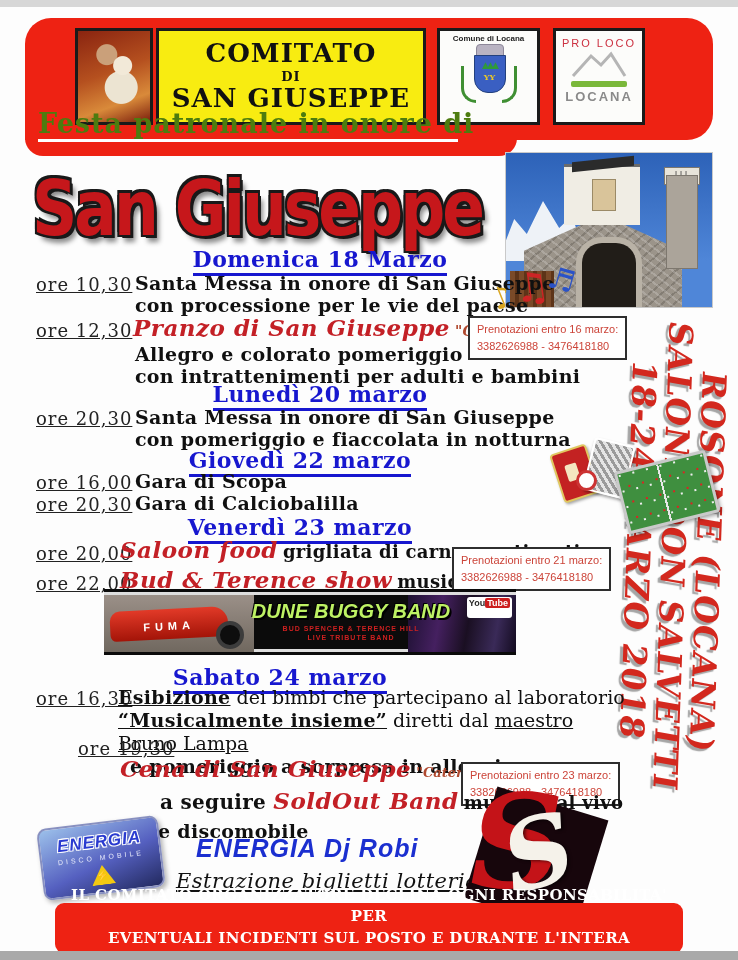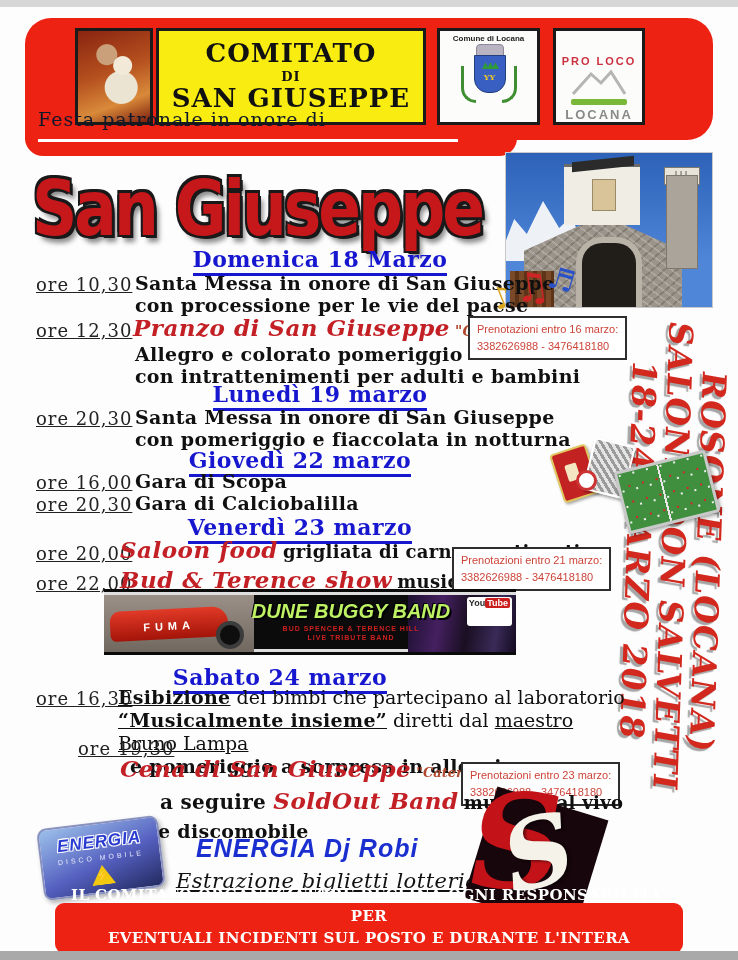--- a/index.html
+++ b/index.html
@@ -28,25 +28,25 @@
   .crest{position:relative;width:40px;height:62px;margin:1px auto 0;}
   .crown{position:absolute;left:7px;top:0;width:26px;height:10px;background:#b9b3c2;border-radius:4px 4px 0 0;border:1px solid #8d8799;}
   .shield{position:absolute;left:5px;top:11px;width:30px;height:36px;background:#3a5fc2;border-radius:0 0 14px 14px;
           border:1px solid #23407e;color:#2f9a3a;font-size:9px;line-height:1;text-align:center;}
   .shield .trees{display:block;margin-top:5px;letter-spacing:-2px;}
   .shield .vee{display:block;color:#e8c62a;font-size:8px;margin-top:3px;font-weight:bold;}
   .laurel-l,.laurel-r{position:absolute;top:22px;width:12px;height:34px;border:3px solid #3f8f32;border-top:none;}
   .laurel-l{left:-8px;border-right:none;border-radius:0 0 0 18px;}
   .laurel-r{right:-8px;border-left:none;border-radius:0 0 18px 0;}
   .proloco{left:553px;top:28px;width:92px;height:97px;}
-  .pl-arc{color:#cc3040;font-weight:bold;font-size:11px;letter-spacing:2px;margin-top:24px;font-family:"Liberation Sans",sans-serif;}
+  .pl-arc{color:#cc3040;font-weight:normal;font-size:11px;letter-spacing:2px;margin-top:6px;font-family:"Liberation Sans",sans-serif;}
   .pl-mountain{width:56px;height:26px;margin:2px auto 0;}
   .pl-bar{width:56px;height:6px;background:#7ab83a;margin:0 auto;border-radius:2px;}
   .pl-name{color:#8a8a8a;font-weight:bold;font-size:13px;letter-spacing:2px;margin-top:2px;font-family:"Liberation Sans",sans-serif;}
-  .festa{left:38px;top:108px;width:600px;color:#0f172a;font-weight:normal;font-size:19px;letter-spacing:1px;}
+  .festa{left:38px;top:108px;width:600px;color:#4d7c0f;font-weight:bold;font-size:27px;letter-spacing:1px;}
   .festa-underline{left:38px;top:139px;width:420px;height:3px;background:#fff;}
 
   
   .big-title{left:18px;top:164px;width:478px;text-align:center;color:#c6171b;font-weight:800;
              font-family:"DejaVu Sans",sans-serif;font-size:63px;letter-spacing:-3px;
              transform:scaleY(1.22);transform-origin:top;
              text-shadow:3px 3px 0 #191919,-2px -2px 0 #191919,2px -2px 0 #191919,-2px 2px 0 #191919,5px 6px 5px rgba(0,0,0,.45);}
 
   
   .church{left:505px;top:152px;width:208px;height:156px;border:1px solid #c9c9c9;box-sizing:border-box;
@@ -114,21 +114,21 @@
        border-radius:10px 16px 6px 6px;transform:rotate(-3deg);color:#fff;font-family:"Liberation Sans",sans-serif;
        font-weight:bold;font-size:11px;letter-spacing:5px;text-align:center;line-height:34px;}
   .wheel{position:absolute;left:112px;top:26px;width:28px;height:28px;background:#0e0e0e;border-radius:50%;border:4px solid #3c3c3c;box-sizing:border-box;}
   .band-title{position:absolute;left:142px;top:8px;width:210px;text-align:center;color:#bef264;font-weight:900;font-style:italic;
               font-size:20px;font-family:"Liberation Sans",sans-serif;letter-spacing:0;
               text-shadow:2px 2px 0 #000,-1px -1px 0 #000;white-space:nowrap;}
   .band-sub{position:absolute;left:152px;top:32px;width:190px;text-align:center;color:#cc2020;font-weight:bold;
             font-family:"Liberation Sans",sans-serif;font-size:7px;letter-spacing:1px;line-height:1.3;}
   .band-photos{position:absolute;right:0;top:3px;width:108px;height:60px;
             background:linear-gradient(100deg,#1c1030 0%,#452060 30%,#1a0f22 55%,#3a2a58 80%,#120a1e 100%);}
-  .yt{position:absolute;right:4px;top:5px;height:29px;background:#fff;border-radius:3px;font-family:"Liberation Sans",sans-serif;
+  .yt{position:absolute;right:4px;top:5px;height:21px;background:#fff;border-radius:3px;font-family:"Liberation Sans",sans-serif;
       font-size:9px;line-height:13px;padding:0 2px;color:#282828;font-weight:bold;}
   .yt b{background:#cc1d1d;color:#fff;border-radius:2px;padding:0 2px;font-weight:bold;}
 
   
   .energia-card{left:40px;top:822px;width:122px;height:72px;border-radius:9px;border:2px solid #8890c0;box-sizing:border-box;
       transform:rotate(-7deg);overflow:hidden;text-align:center;
       background:linear-gradient(160deg,#9cc0ea 0%,#5560c0 55%,#232a60 100%);box-shadow:2px 3px 5px rgba(0,0,0,.3);}
   .energia-title{margin-top:8px;color:#2a3bd0;font-weight:900;font-style:italic;font-size:17px;letter-spacing:1px;
       font-family:"Liberation Sans",sans-serif;text-shadow:1px 1px 0 #fff,-1px -1px 0 #fff,1px -1px 0 #fff,-1px 1px 0 #fff;}
   .energia-sub{color:#e6e9fa;font-size:7px;letter-spacing:3px;font-family:"Liberation Sans",sans-serif;margin-top:2px;}
@@ -223,21 +223,21 @@
   <div class="abs body-b" style="left:135px;top:343px;">
     <div>Allegro e colorato pomeriggio</div>
     <div>con intrattenimenti per adulti e bambini</div>
   </div>
   <div class="abs booking" style="left:468px;top:316px;">
     <div>Prenotazioni entro 16 marzo:</div>
     <div>3382626988 - 3476418180</div>
   </div>
 
   <div class="abs day-title" style="left:0;top:381px;">
-    <span>Lunedì 19 marzo</span></div>
+    <span>Lunedì 20 marzo</span></div>
   <div class="abs time" style="left:36px;top:408px;">ore 20,30</div>
   <div class="abs body-b" style="left:135px;top:406px;">
     <div>Santa Messa in onore di San Giuseppe</div>
     <div>con pomeriggio e fiaccolata in notturna</div>
   </div>
 
   <div class="abs day-title" style="left:-20px;top:447px;">
     <span>Giovedì 22 marzo</span></div>
   <div class="abs time" style="left:36px;top:472px;">ore 16,00</div>
   <div class="abs body-b" style="left:135px;top:470px;">Gara di Scopa</div>

